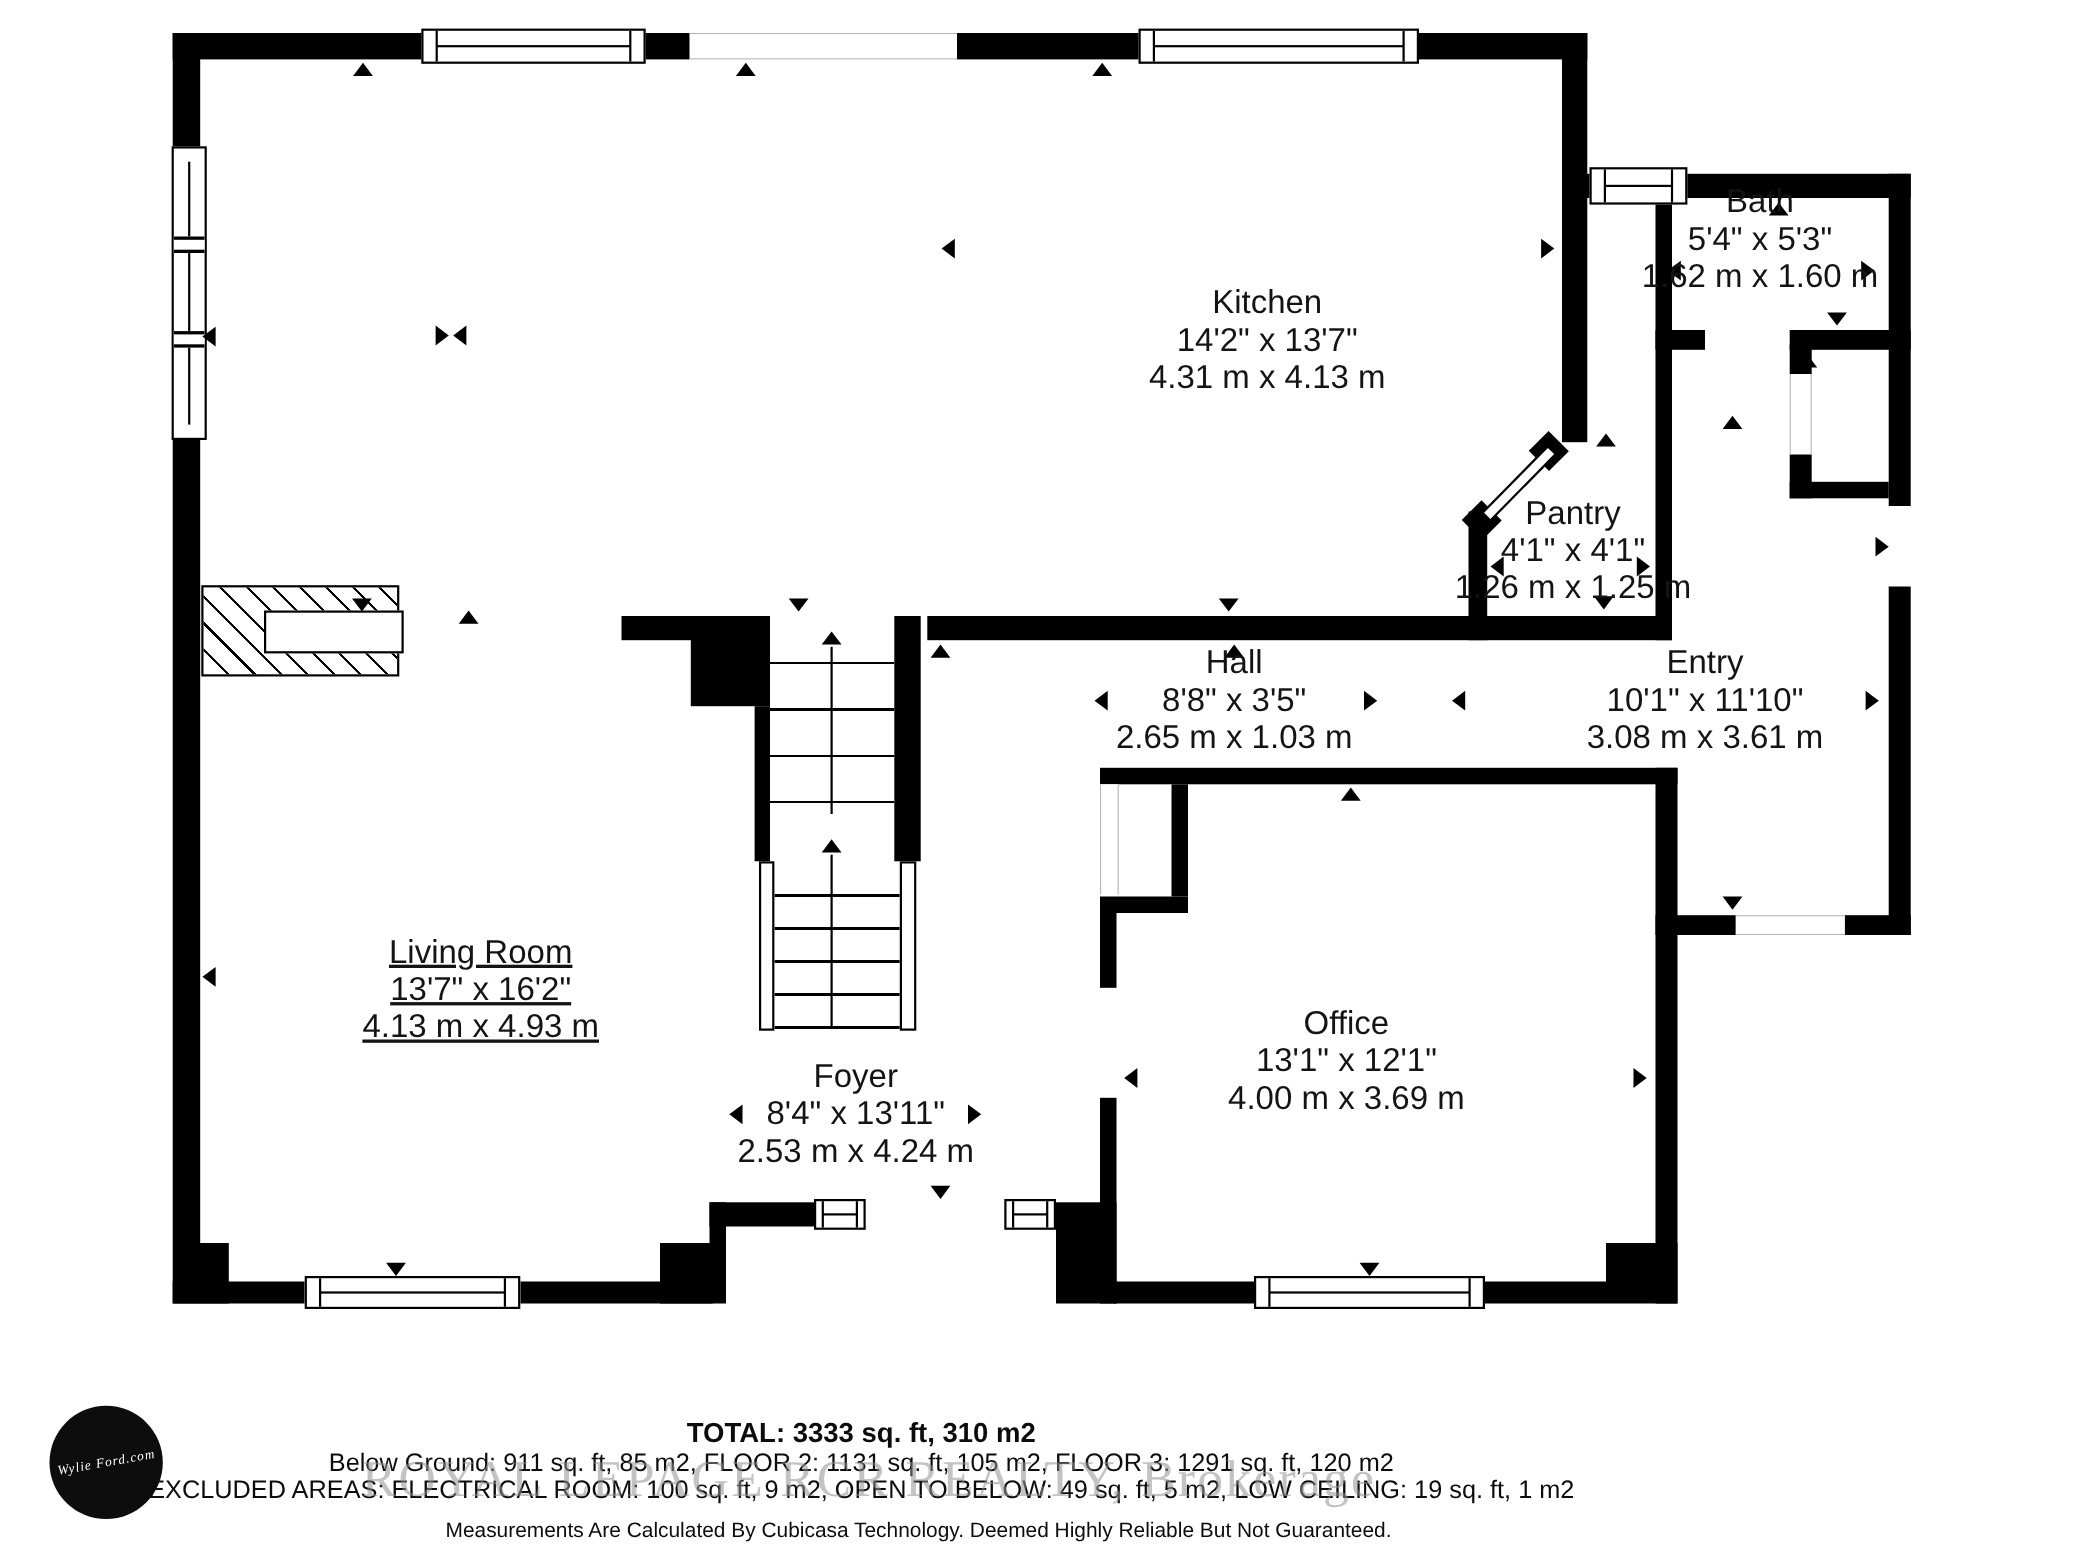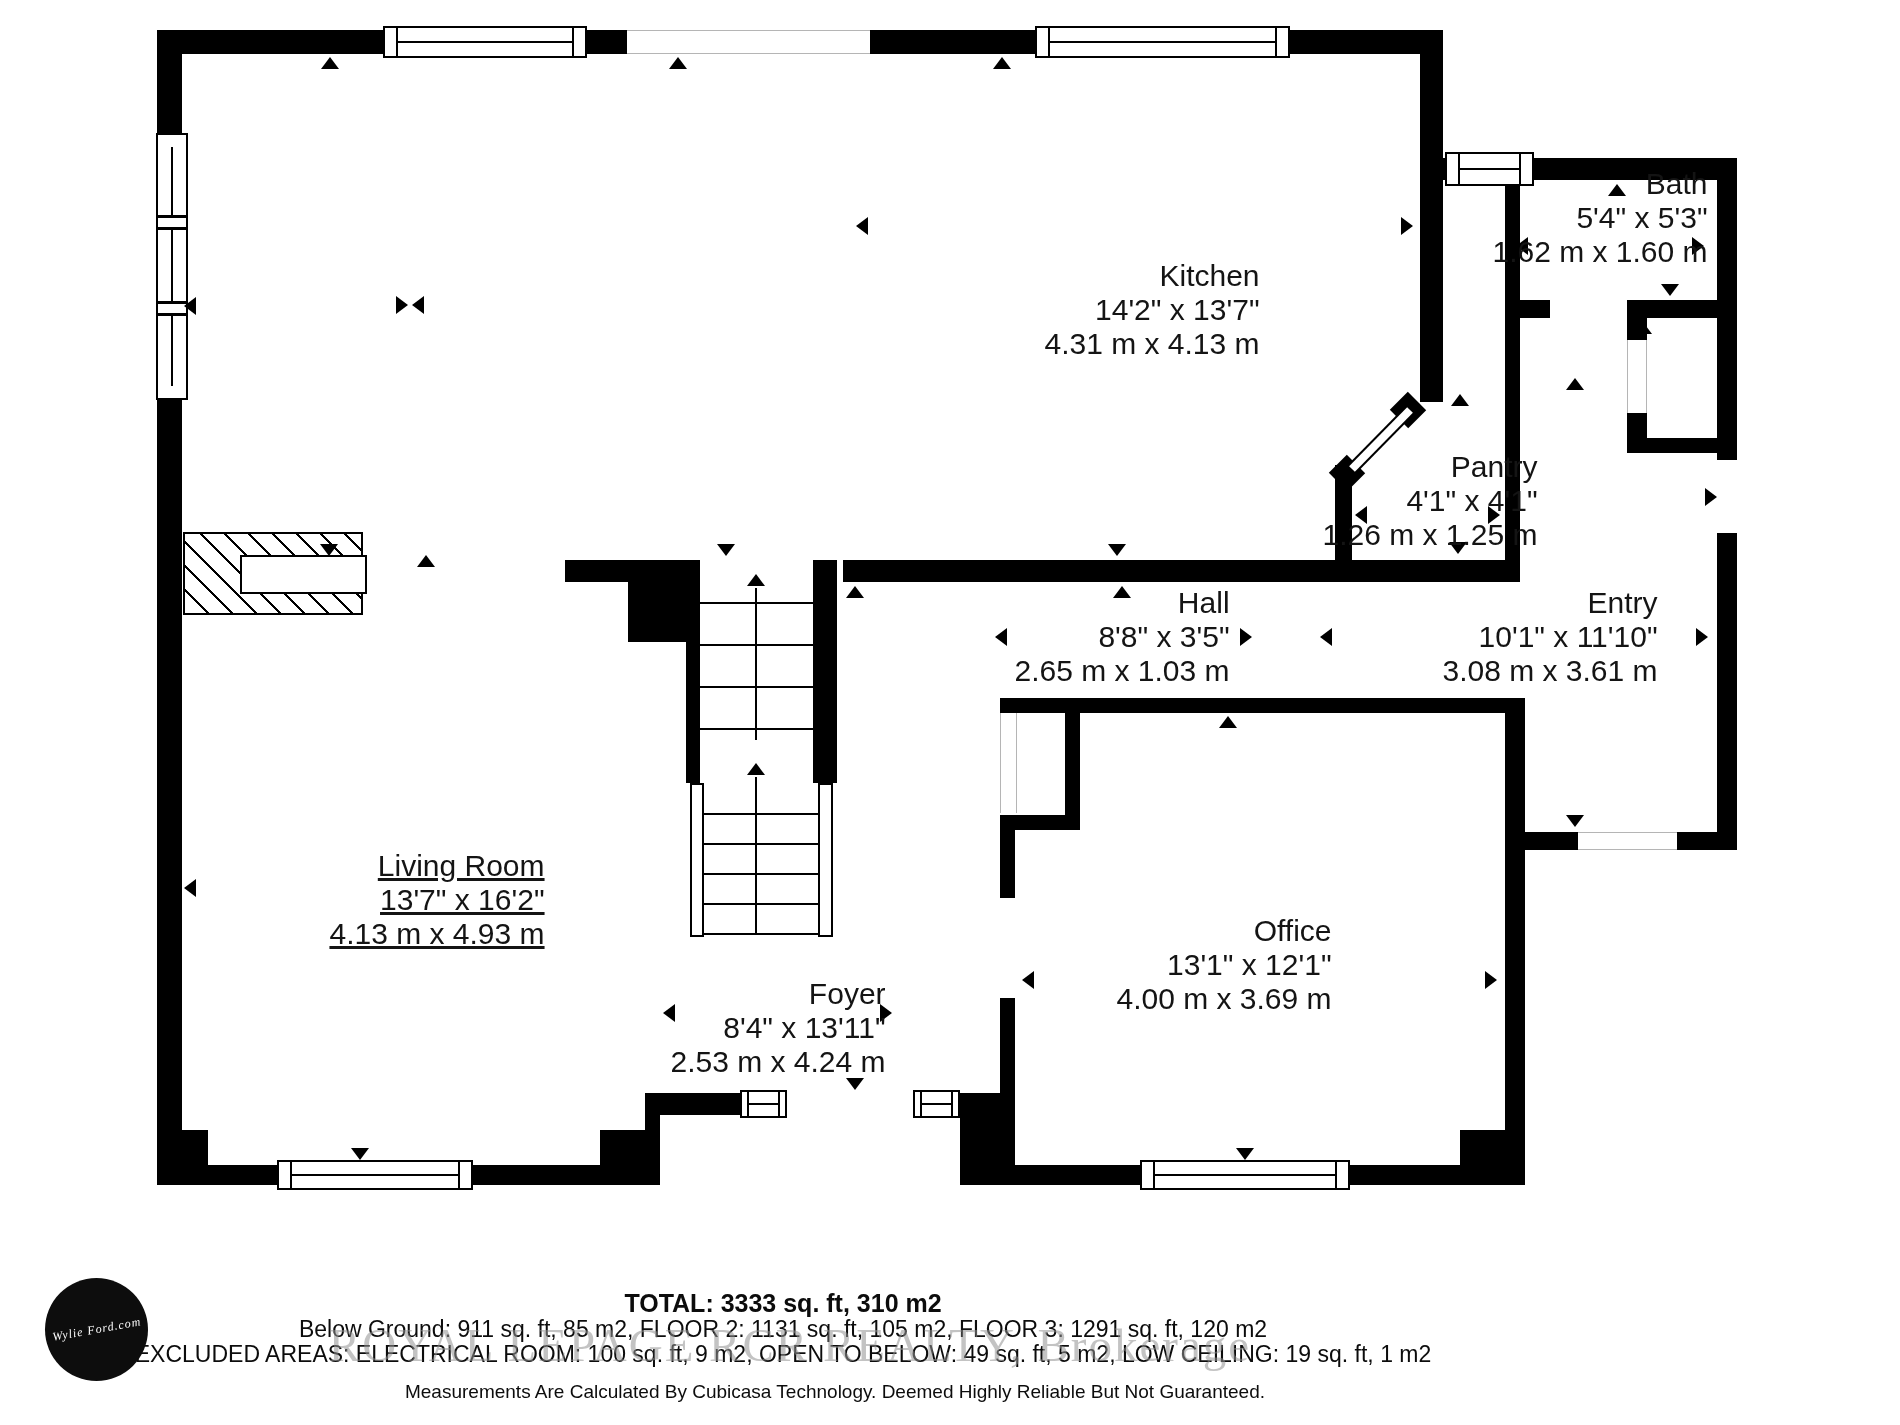--- a/index.html
+++ b/index.html
@@ -10,21 +10,21 @@
   .op-h{border-top:1px solid #b5b5b5;border-bottom:1px solid #b5b5b5;}
   .op-v{border-left:1px solid #b5b5b5;border-right:1px solid #b5b5b5;}
   
   .win{position:absolute;background:#fff;border:2px solid #000;box-sizing:border-box;z-index:14;}
   .win .mid-h{position:absolute;left:12px;right:12px;top:50%;height:2px;margin-top:-1px;background:#000;}
   .win .cap-l{position:absolute;left:11px;top:0;bottom:0;width:2px;background:#000;}
   .win .cap-r{position:absolute;right:11px;top:0;bottom:0;width:2px;background:#000;}
   .winv .mid-v{position:absolute;top:12px;bottom:12px;left:50%;width:2px;margin-left:-1px;background:#000;}
   .winv .band{position:absolute;left:0;right:0;height:15px;border-top:3px solid #000;border-bottom:3px solid #000;box-sizing:border-box;background:#fff;}
   
-  .room{position:absolute;transform:translate(-50%,-50%);text-align:right;font-size:30px;
+  .room{position:absolute;transform:translate(-50%,-50%);text-align:center;font-size:30px;
         line-height:34px;white-space:nowrap;z-index:30;color:#141414;}
   
   .ar{position:absolute;width:0;height:0;z-index:22;}
   .a-up{border-left:9px solid transparent;border-right:9px solid transparent;border-bottom:12px solid #000;}
   .a-dn{border-left:9px solid transparent;border-right:9px solid transparent;border-top:12px solid #000;}
   .a-lf{border-top:9px solid transparent;border-bottom:9px solid transparent;border-right:12px solid #000;}
   .a-rt{border-top:9px solid transparent;border-bottom:9px solid transparent;border-left:12px solid #000;}
   
   .rail{position:absolute;background:#fff;border:2px solid #000;box-sizing:border-box;z-index:11;}
   .treads-u{position:absolute;left:700px;top:562px;width:113px;height:178px;z-index:9;
@@ -249,21 +249,21 @@
   <div class="room" style="left:1550px;top:637px;">
     <div>Entry</div>
     <div>10'1" x 11'10"</div>
     <div>3.08 m x 3.61 m</div>
   </div>
   <div class="room" style="left:1224px;top:965px;">
     <div>Office</div>
     <div>13'1" x 12'1"</div>
     <div>4.00 m x 3.69 m</div>
   </div>
-  <div class="room" style="left:778px;top:1013px;margin-top:15px;">
+  <div class="room" style="left:778px;top:1013px;">
     <div>Foyer</div>
     <div>8'4" x 13'11"</div>
     <div>2.53 m x 4.24 m</div>
   </div>
   <div class="room" style="left:437px;top:900px;text-decoration:underline;">
     <div>Living Room</div>
     <div>13'7" x 16'2"</div>
     <div>4.13 m x 4.93 m</div>
   </div>
 

